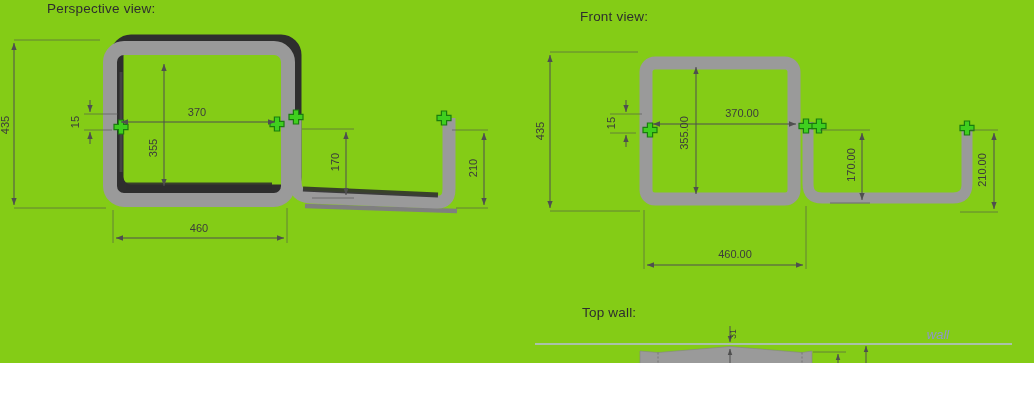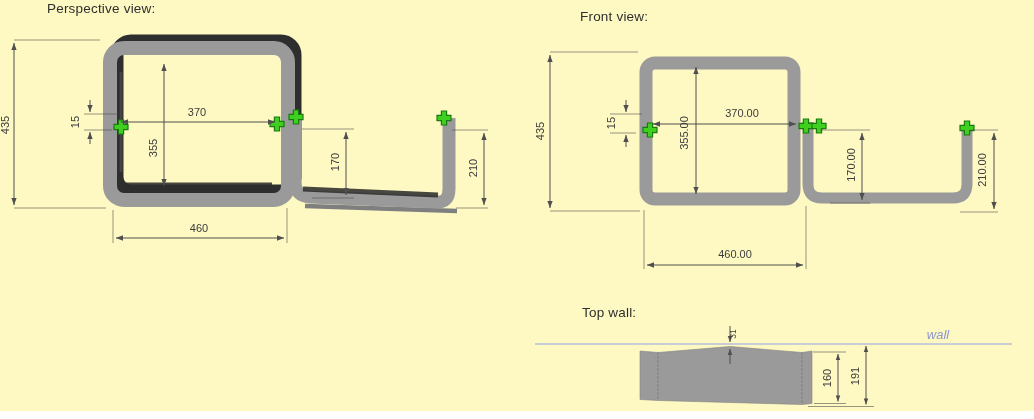--- a/index.html
+++ b/index.html
@@ -1,16 +1,16 @@
 <!DOCTYPE html>
 <html style="--metal: #9a9a9a; --metal_dark: #2e2e2e; --dim: #4f4f4f; --text: #3c3c3c; --green: #3fcf1e; --wall_line: #b7bedc; --wall_text: #8d96c9;"><head>
 <meta charset="utf-8">
 <style>
   html,body{margin:0;padding:0;background:#fff}
-  .stage{position:relative;width:1034px;height:411px;background:#fef9c3;overflow:hidden;
+  .stage{position:relative;width:1034px;height:363px;background:#84cc16;overflow:hidden;
          font-family:"Liberation Sans",sans-serif}
   .view-label{position:absolute;font-size:13.5px;color:#2e2e2e;letter-spacing:.2px}
   .stage svg{position:absolute}
   .dim-line{stroke:var(--dim);stroke-width:1;fill:none}
   .ext-line{stroke:var(--dim);stroke-width:.7;fill:none;opacity:.85}
   .dim-text{font-family:"Liberation Sans",sans-serif;font-size:11px;fill:var(--text)}
   .dim-text-sm{font-size:8.5px}
   .metal-ring{stroke:var(--metal);fill:none}
   .shadow-ring{stroke:var(--metal_dark);fill:none}
   .inner-shadow{stroke:var(--metal_dark);fill:none;opacity:.88}

